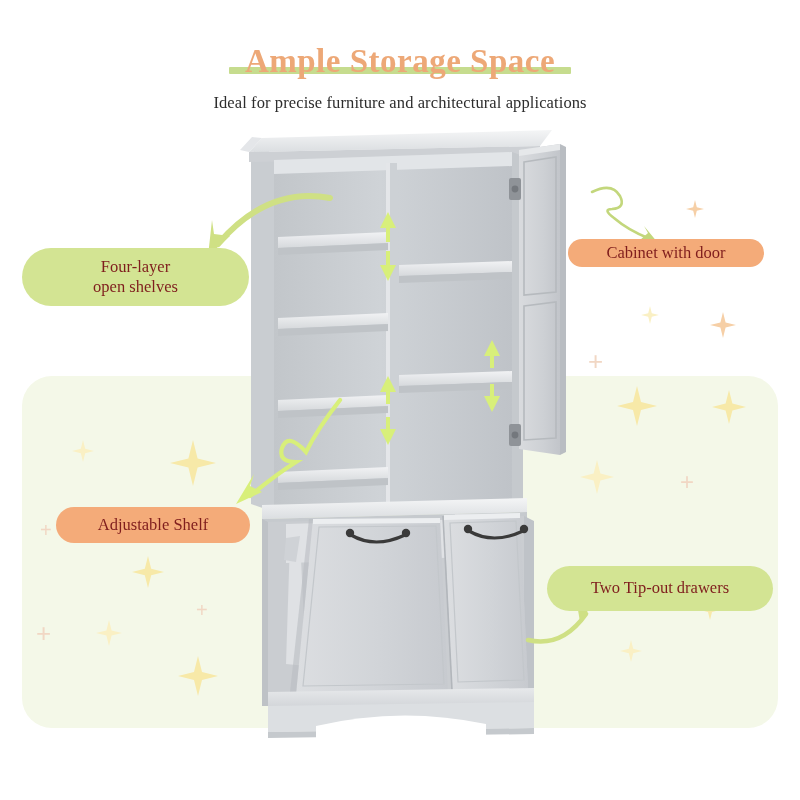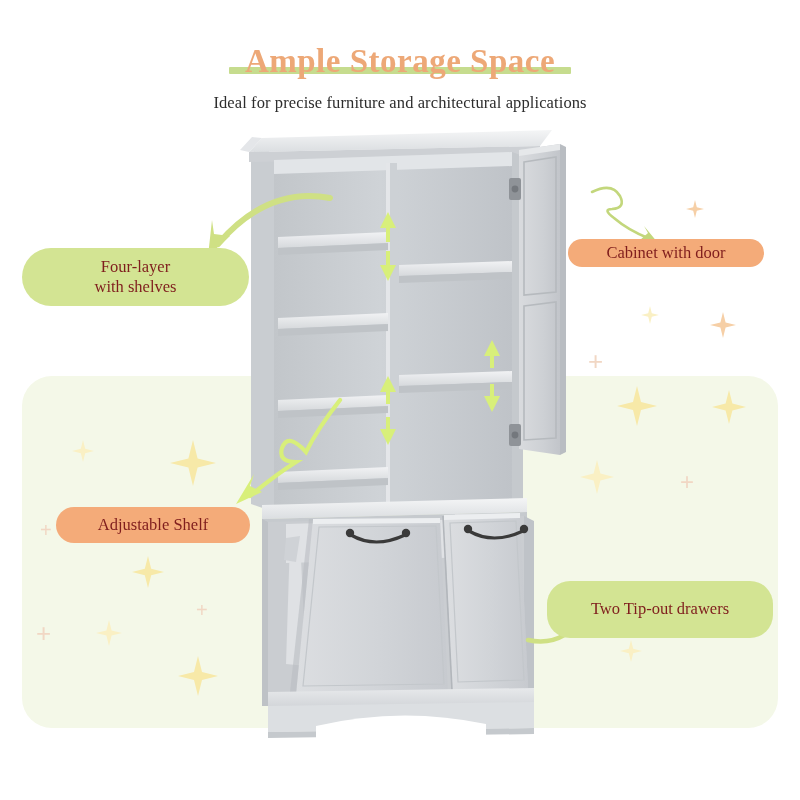--- a/index.html
+++ b/index.html
@@ -104,21 +104,21 @@
     padding: 0 14px;
     box-sizing: border-box;
     cursor: default;
   }
   .pill.green  { background: #d3e493; }
   .pill.orange { background: #f4ab79; }
 
   #pill-shelves  { left: 22px;  top: 248px; width: 227px; height: 58px; border-radius: 29px; }
   #pill-cabinet  { left: 568px; top: 239px; width: 196px; height: 28px; border-radius: 22px; }
   #pill-adjust   { left: 56px;  top: 507px; width: 194px; height: 36px; border-radius: 22px; }
-  #pill-drawers  { left: 547px; top: 581px; width: 226px; height: 57px; border-radius: 23px; }
+  #pill-drawers  { left: 547px; top: 566px; width: 226px; height: 45px; border-radius: 23px; }
 
   
   #furniture {
     position: absolute;
     left: 0;
     top: 0;
   }
   #arrows {
     position: absolute;
     left: 0;
@@ -329,21 +329,21 @@
     <div class="title-wrap">
       <div class="title-underline"></div>
       <div class="title-text">Ample Storage Space</div>
     </div>
     <div class="subtitle">Ideal for precise furniture and architectural applications</div>
   </div>
 
   <div class="pill green" id="pill-shelves">
     <span>
       <span>Four-layer</span><br>
-      <span>with shelves</span>
+      <span>open shelves</span>
     </span>
   </div>
 
   <div class="pill orange" id="pill-cabinet">
     <span>Cabinet with door</span>
   </div>
 
   <div class="pill orange" id="pill-adjust">
     <span>Adjustable Shelf</span>
   </div>

